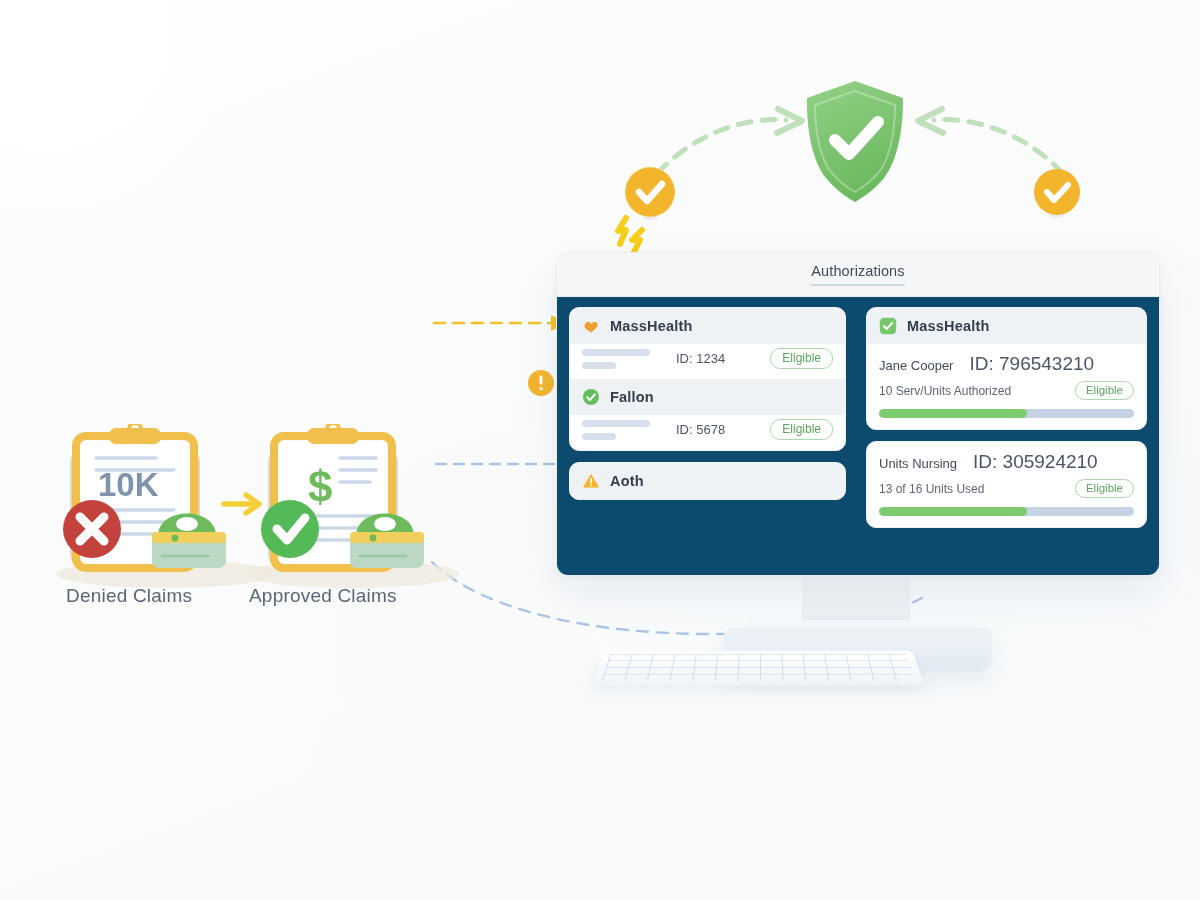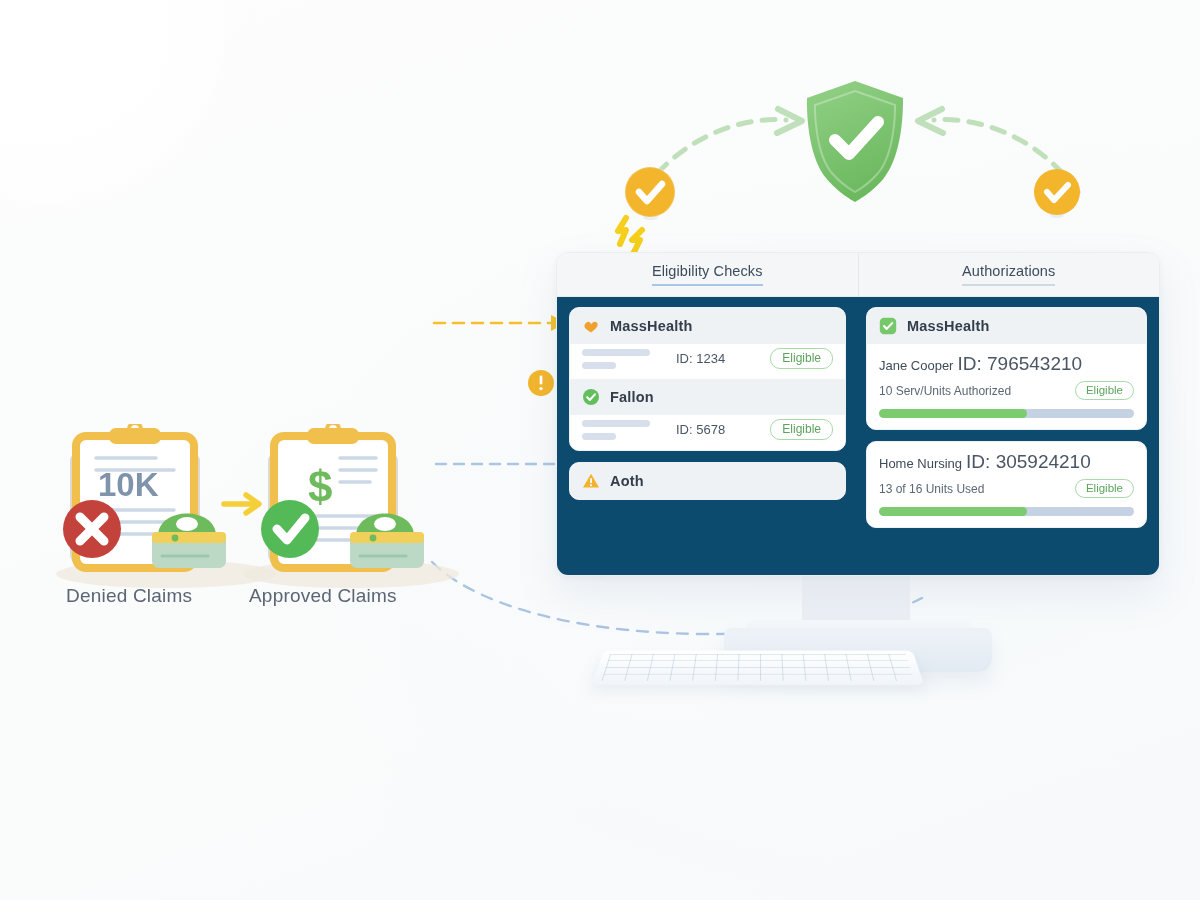--- a/index.html
+++ b/index.html
@@ -104,21 +104,21 @@
     overflow: hidden;
     margin-bottom: 11px;
     box-shadow: 0 1px 3px rgba(130,150,175,0.06);
   }
   .auth-head {
     display: flex; align-items: center; gap: 10px;
     padding: 9px 12px; background: #eff2f5;
   }
   .auth-head .name { font-size: 14.5px; font-weight: bold; color: #333e4b; letter-spacing: .2px; }
   .auth-body { padding: 9px 12px 11px 12px; background: #ffffff; }
-  .auth-line1 { display: flex; align-items: baseline; gap: 4px; }
+  .auth-line1 { display: flex; align-items: baseline; gap: 16px; }
   .auth-person { font-size: 13px; color: #3f4b59; }
   .auth-idnum  { font-size: 19px; color: #4a5665; }
   .auth-line2 { display: flex; align-items: center; margin-top: 6px; text-align: center; }
   .auth-units { font-size: 12px; color: #5c6775; }
   .auth-line2 .pill { font-size: 11.5px; padding: 2px 10px 3px 10px; }
   .progress {
     margin-top: 9px; height: 9px; border-radius: 5px;
     background: #c5d2e3; overflow: hidden;
   }
   .progress > i { display: block; height: 100%; border-radius: 5px; background: #7ccb6f; }
@@ -325,23 +325,20 @@
   <div class="base-top"></div>
   <div class="base"></div>
   <div class="keyboard">
     <div class="keys"></div>
   </div>
 
   <div class="monitor-screen">
     <div class="screen-inner">
 
       <div class="tabbar">
-        <div class="tab active">
-          <span class="tab-label">Eligibility Checks</span>
-        </div>
         <div class="tab">
           <span class="tab-label">Authorizations</span>
         </div>
       </div>
 
       <div class="screen-body">
 
         <div class="col col-left">
 
           <div class="elig-group">
@@ -412,21 +409,21 @@
               </div>
               <div class="progress">
                 <i style="width:58%"></i>
               </div>
             </div>
           </div>
 
           <div class="auth-card">
             <div class="auth-body">
               <div class="auth-line1">
-                <span class="auth-person">Home Nursing</span>
+                <span class="auth-person">Units Nursing</span>
                 <span class="auth-idnum">ID: 305924210</span>
               </div>
               <div class="auth-line2">
                 <span class="auth-units">13 of 16 Units Used</span>
                 <span class="pill">Eligible</span>
               </div>
               <div class="progress">
                 <i style="width:58%"></i>
               </div>
             </div>

